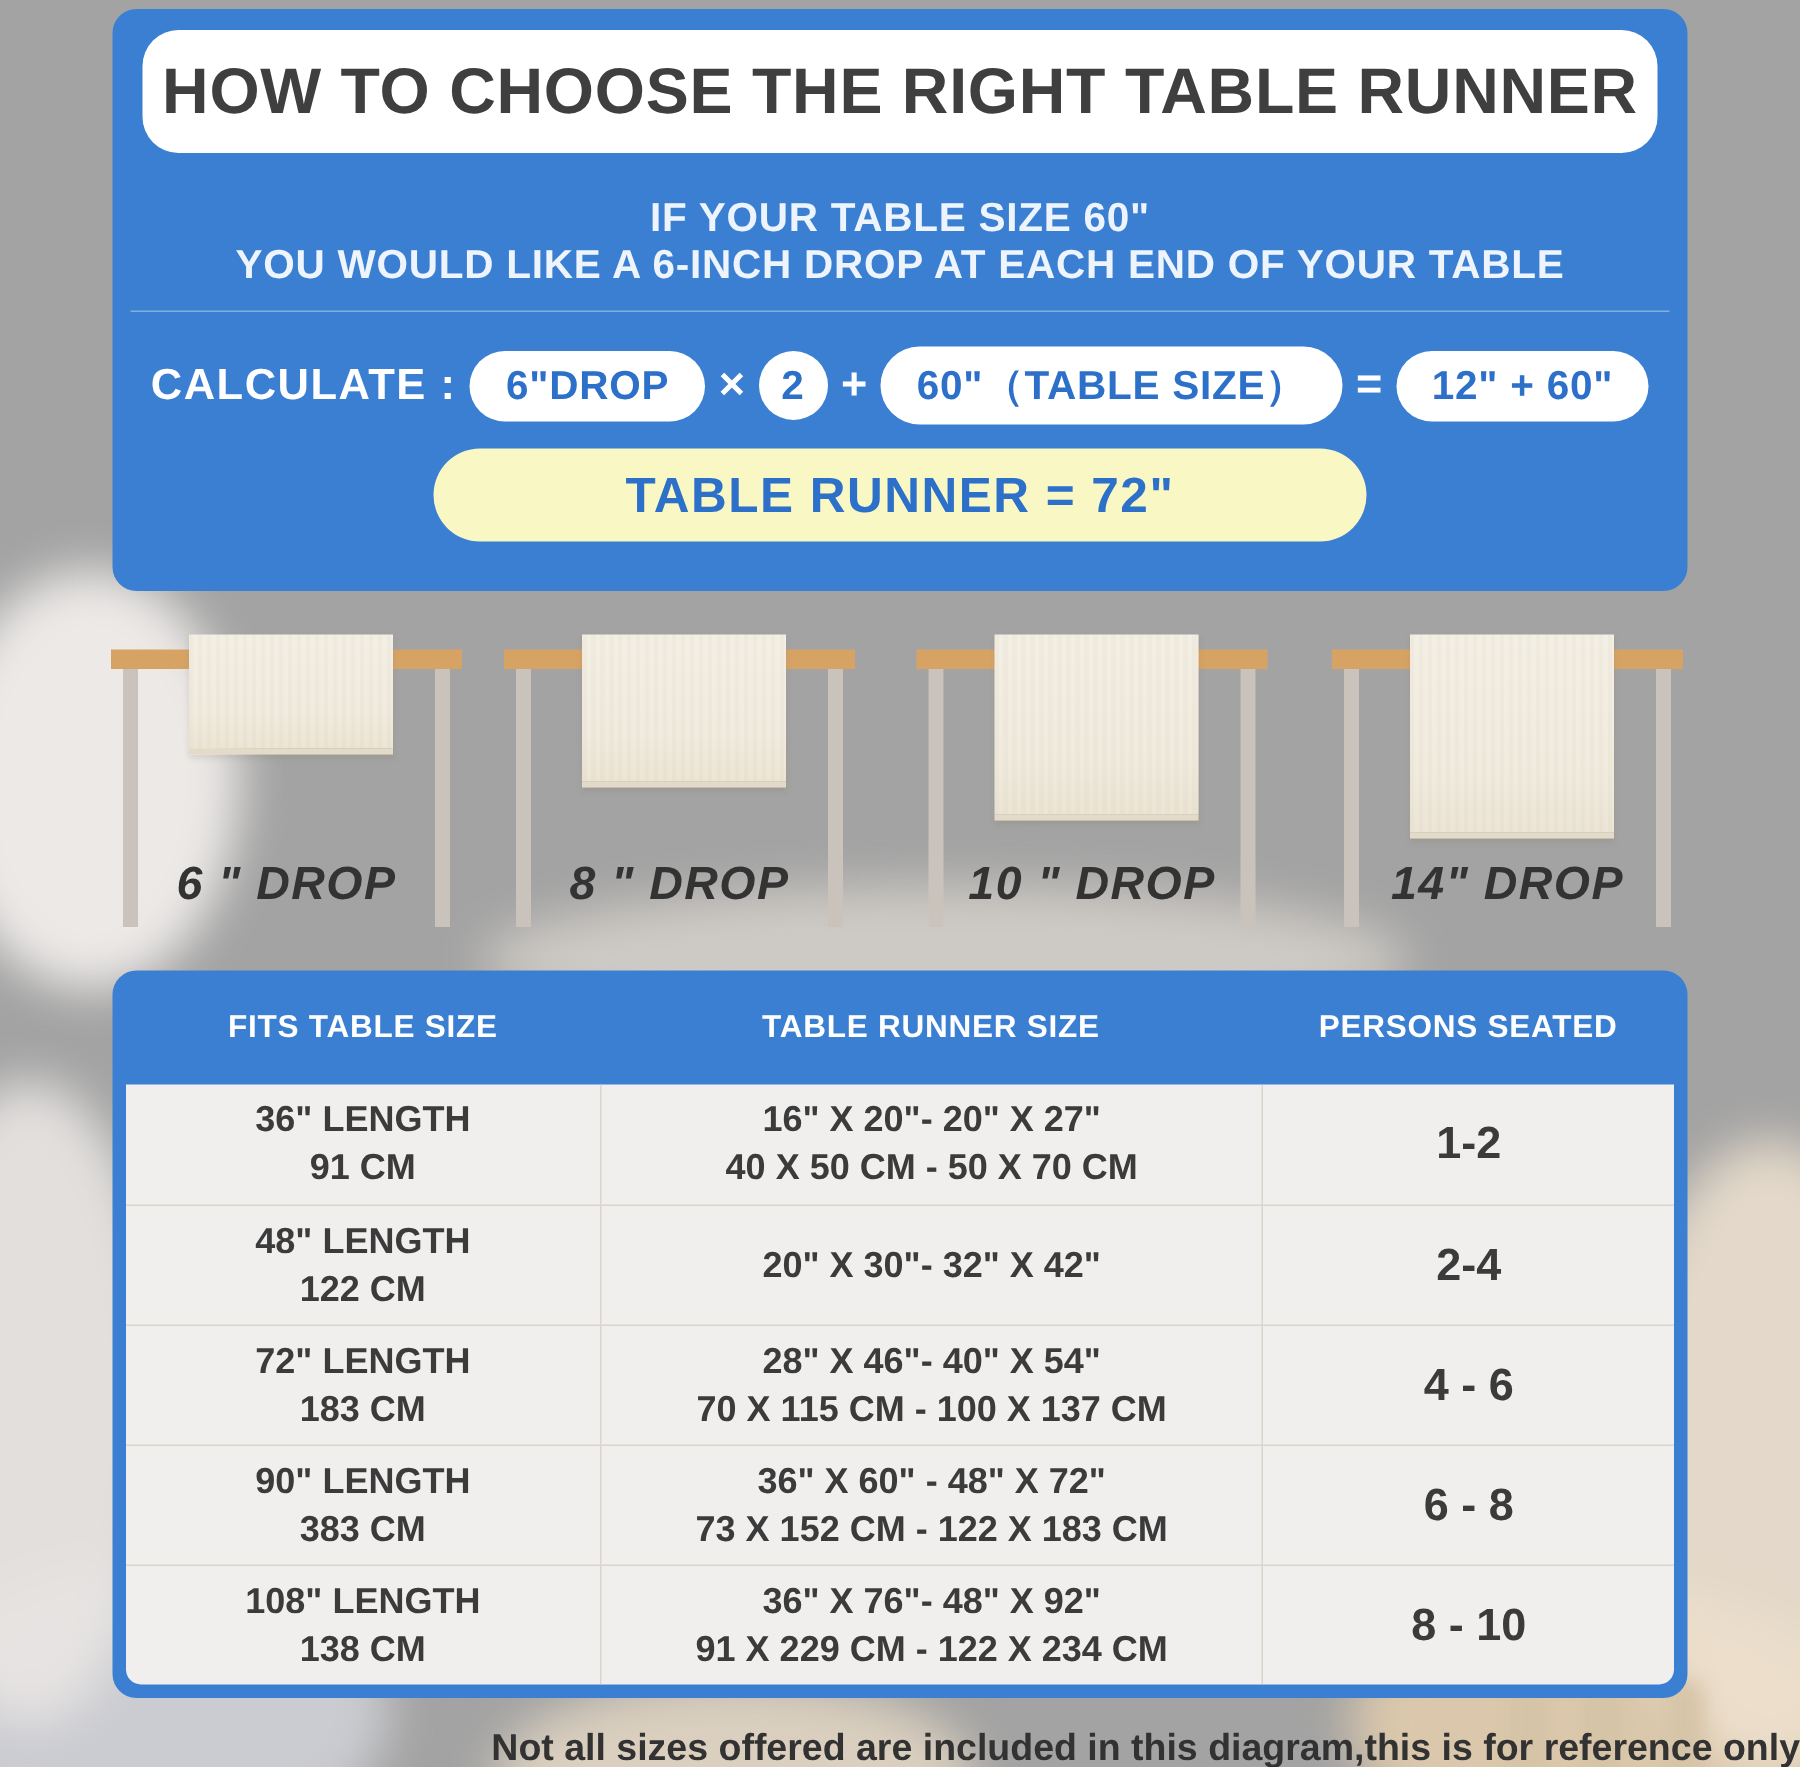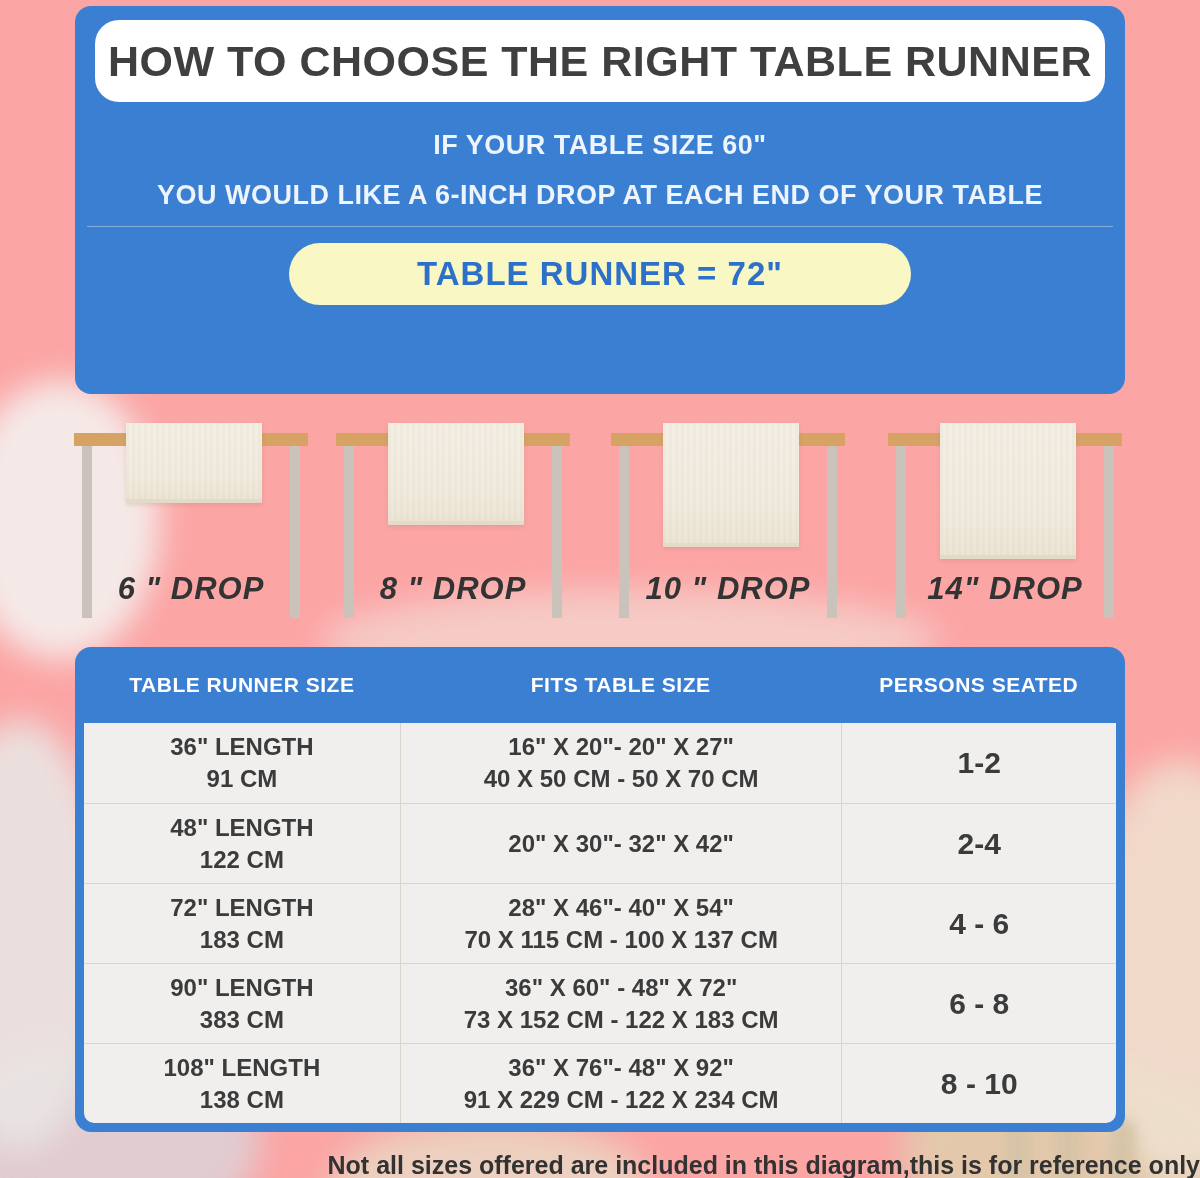--- a/index.html
+++ b/index.html
@@ -1,18 +1,18 @@
 <!DOCTYPE html>
 <html><head>
 <meta charset="utf-8">
 <style>
   * { margin:0; padding:0; box-sizing:border-box; }
   html,body { background:#ffffff; }
   body { font-family:"Liberation Sans", sans-serif; }
-  .canvas { position:relative; width:1200px; height:1178px; margin:0 auto; overflow:hidden; background:#fca5a5; }
+  .canvas { position:relative; width:1200px; height:1178px; margin:0 auto; overflow:hidden; background:#a3a3a3; }
 
   
   .bg { position:absolute; inset:0; }
   .blob { position:absolute; border-radius:50%; filter:blur(16px); }
   .b1 { left:-60px; top:1040px; width:320px; height:200px; background:rgba(216,218,224,0.75); }
   .b2 { left:330px; top:1120px; width:320px; height:130px; background:rgba(233,219,198,0.8); }
   .b3 { left:900px; top:1060px; width:340px; height:180px; background:rgba(225,204,173,0.9); }
   .b4 { left:1080px; top:760px; width:200px; height:420px; background:rgba(238,226,208,0.85); }
   .b5 { left:-70px; top:720px; width:180px; height:430px; background:rgba(233,230,227,0.9); }
   .b6 { left:320px; top:590px; width:620px; height:100px; background:rgba(240,233,224,0.55); }
@@ -22,21 +22,21 @@
   .s1 { left:1005px; } .s2 { left:1055px; } .s3 { left:1110px; }
 
   
   .banner { position:absolute; left:75px; top:6px; width:1050px; height:388px;
             background:#3b7fd3; border-radius:16px; }
   .title-pill { position:absolute; left:20px; right:20px; top:14px; height:82px;
                 background:#ffffff; border-radius:24px; display:flex; align-items:center; justify-content:center; }
   .title-pill h1 { font-size:43px; font-weight:800; color:#3f3f40; letter-spacing:0.5px; white-space:nowrap; }
   .sub { text-align:center; color:#edf4fc; font-weight:600; font-size:27px; letter-spacing:0.5px; }
   .sub1 { margin-top:124px; }
-  .sub2 { margin-top:19px; }
+  .sub2 { margin-top:0; }
   .banner-divider { margin:15px 12px 0; height:1px; background:rgba(248,255,225,0.38); }
   .calc-row { margin-top:23px; display:flex; align-items:center; justify-content:center; gap:9px; white-space:nowrap; }
   .calc-label { color:#ffffff; font-size:29px; font-weight:800; letter-spacing:1px; }
   .pill { background:#ffffff; color:#2c70c9; font-size:27px; font-weight:800;
           padding:8px 24px; border-radius:30px; letter-spacing:0.5px; }
   .pill.circle { width:46px; height:46px; padding:0; border-radius:50%;
                  display:flex; align-items:center; justify-content:center; }
   .op { color:#ffffff; font-size:30px; font-weight:800; }
   .result-pill { margin:16px auto 0; width:622px; height:62px; background:#f9f7c3;
                  border-radius:31px; display:flex; align-items:center; justify-content:center; }
@@ -98,20 +98,30 @@
   </div>
 
   <section class="banner">
     <div class="title-pill">
       <h1>HOW TO CHOOSE THE RIGHT TABLE RUNNER</h1>
     </div>
     <p class="sub sub1">IF YOUR TABLE SIZE 60"</p>
     <p class="sub sub2">YOU WOULD LIKE A 6-INCH DROP AT EACH END OF YOUR TABLE</p>
     <div class="banner-divider"></div>
 
+    <div class="calc-row">
+      <span class="calc-label">CALCULATE :</span>
+      <span class="pill">6"DROP</span>
+      <span class="op">×</span>
+      <span class="pill circle">2</span>
+      <span class="op">+</span>
+      <span class="pill">60"（TABLE SIZE）</span>
+      <span class="op">=</span>
+      <span class="pill">12" + 60"</span>
+    </div>
 
     <div class="result-pill">
       <span>TABLE RUNNER = 72"</span>
     </div>
   </section>
 
   <section class="illus-row">
 
     <div class="illus i1">
       <div class="leg l"></div>
@@ -142,22 +152,22 @@
       <div class="leg r"></div>
       <div class="tabletop"></div>
       <div class="runner r4"></div>
       <div class="drop-label">14" DROP</div>
     </div>
 
   </section>
 
   <section class="size-table">
     <div class="st-header">
+      <div>FITS TABLE SIZE</div>
       <div>TABLE RUNNER SIZE</div>
-      <div>FITS TABLE SIZE</div>
       <div>PERSONS SEATED</div>
     </div>
 
     <div class="st-body">
 
       <div class="st-row">
         <div class="cell c1">
           <span class="ln">36" LENGTH</span>
           <span class="ln">91 CM</span>
         </div>

